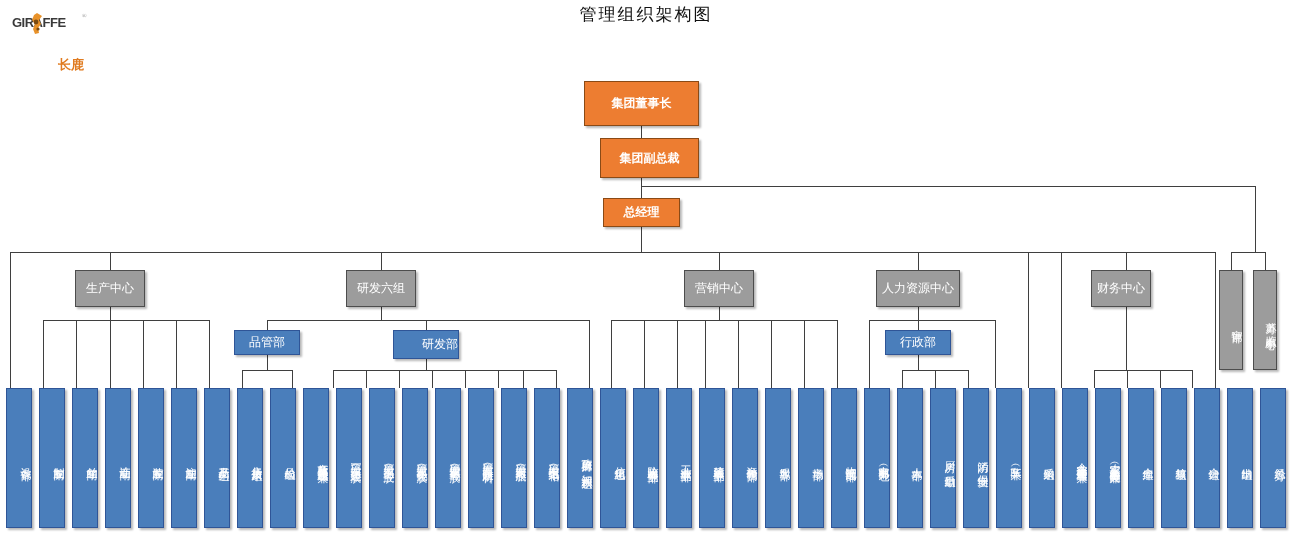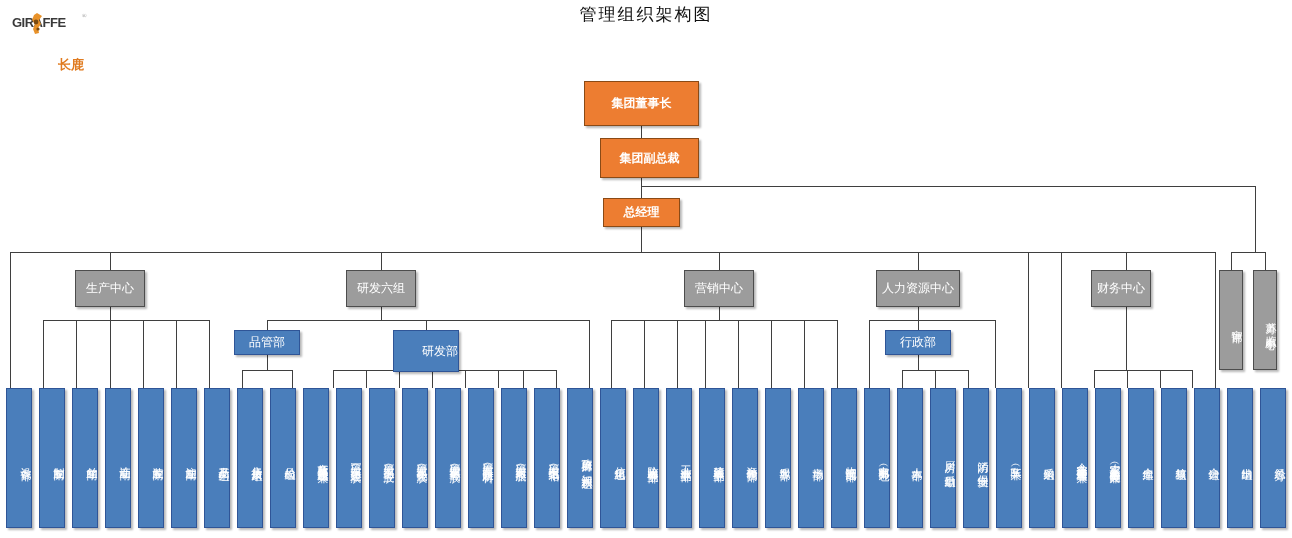--- a/index.html
+++ b/index.html
@@ -155,21 +155,21 @@
   <div class="node gray shadow" style="left:346px;top:270px;width:70px;height:37px;">研发六组</div>
 
   <div class="node gray shadow" style="left:684px;top:270px;width:70px;height:37px;">营销中心</div>
 
   <div class="node gray shadow" style="left:876px;top:270px;width:84px;height:37px;">人力资源中心</div>
 
   <div class="node gray shadow" style="left:1091px;top:270px;width:60px;height:37px;">财务中心</div>
 
   <div class="node blue shadow" style="left:234px;top:330px;width:66px;height:25px;">品管部</div>
 
-  <div class="node blue shadow" style="left:393px;top:330px;width:66px;height:42px;padding-left:28px;">研发部</div>
+  <div class="node blue shadow" style="left:393px;top:330px;width:66px;height:29px;padding-left:28px;">研发部</div>
 
   <div class="node blue shadow" style="left:885px;top:330px;width:66px;height:25px;">行政部</div>
 
   <div class="node vert grayv shadow" style="left:1219px;top:270px;width:24px;height:100px;">审计部</div>
 
   <div class="node vert grayv shadow" style="left:1253px;top:270px;width:24px;height:100px;">董办／监察中心</div>
 
   <div id="units-layer">
       <div class="node vert blue shadow" style="left: 6px; top: 388px; width: 26px; height: 140px;">设备部</div>
       <div class="node vert blue shadow" style="left: 39px; top: 388px; width: 26px; height: 140px;">制胶车间</div>

